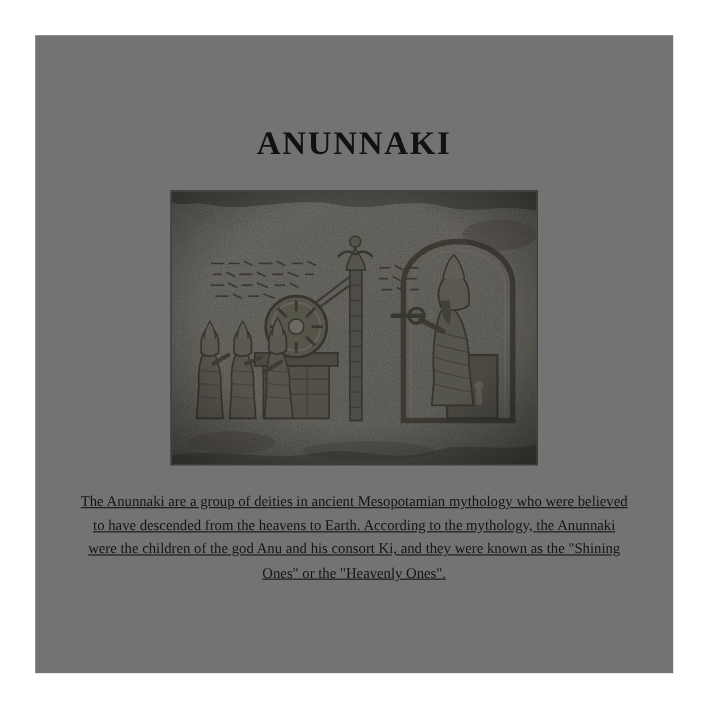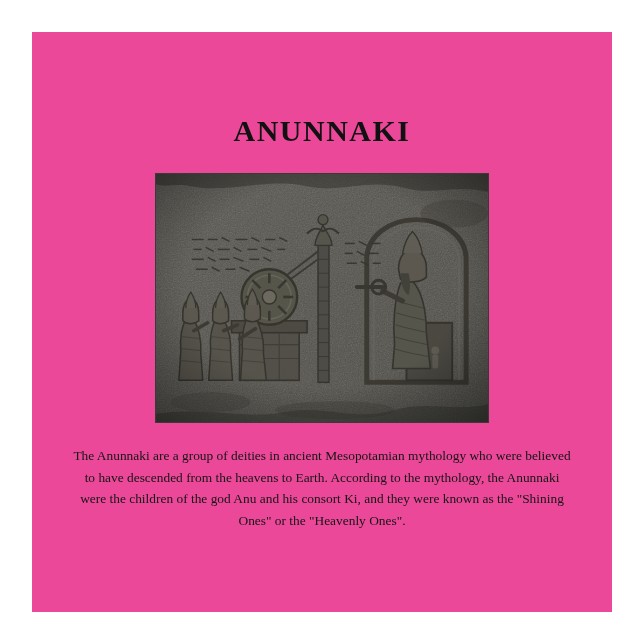--- a/index.html
+++ b/index.html
@@ -12,21 +12,21 @@
     background: #ffffff;
     font-family: "Liberation Serif", serif;
     overflow: hidden;
   }
   #poster {
     position: absolute;
     left: 32px;
     top: 32px;
     width: 580px;
     height: 580px;
-    background: #ec4899;
+    background: #737373;
     box-sizing: border-box;
     display: flex;
     flex-direction: column;
     align-items: center;
   }
   #poster-title {
     margin-top: 82px;
     font-size: 30px;
     font-weight: bold;
     letter-spacing: 1.5px;
@@ -53,20 +53,21 @@
     display: block;
   }
   #caption {
     margin-top: 22px;
     width: 498px;
     text-align: center;
     font-size: 13.4px;
     line-height: 1.62;
     color: #141414;
     font-family: "Liberation Serif", serif;
+    text-decoration: underline;
   }
 </style>
 </head>
 <body>
 
 <div id="poster">
 
   <div id="poster-title">ANUNNAKI</div>
 
   <div id="image-frame">

